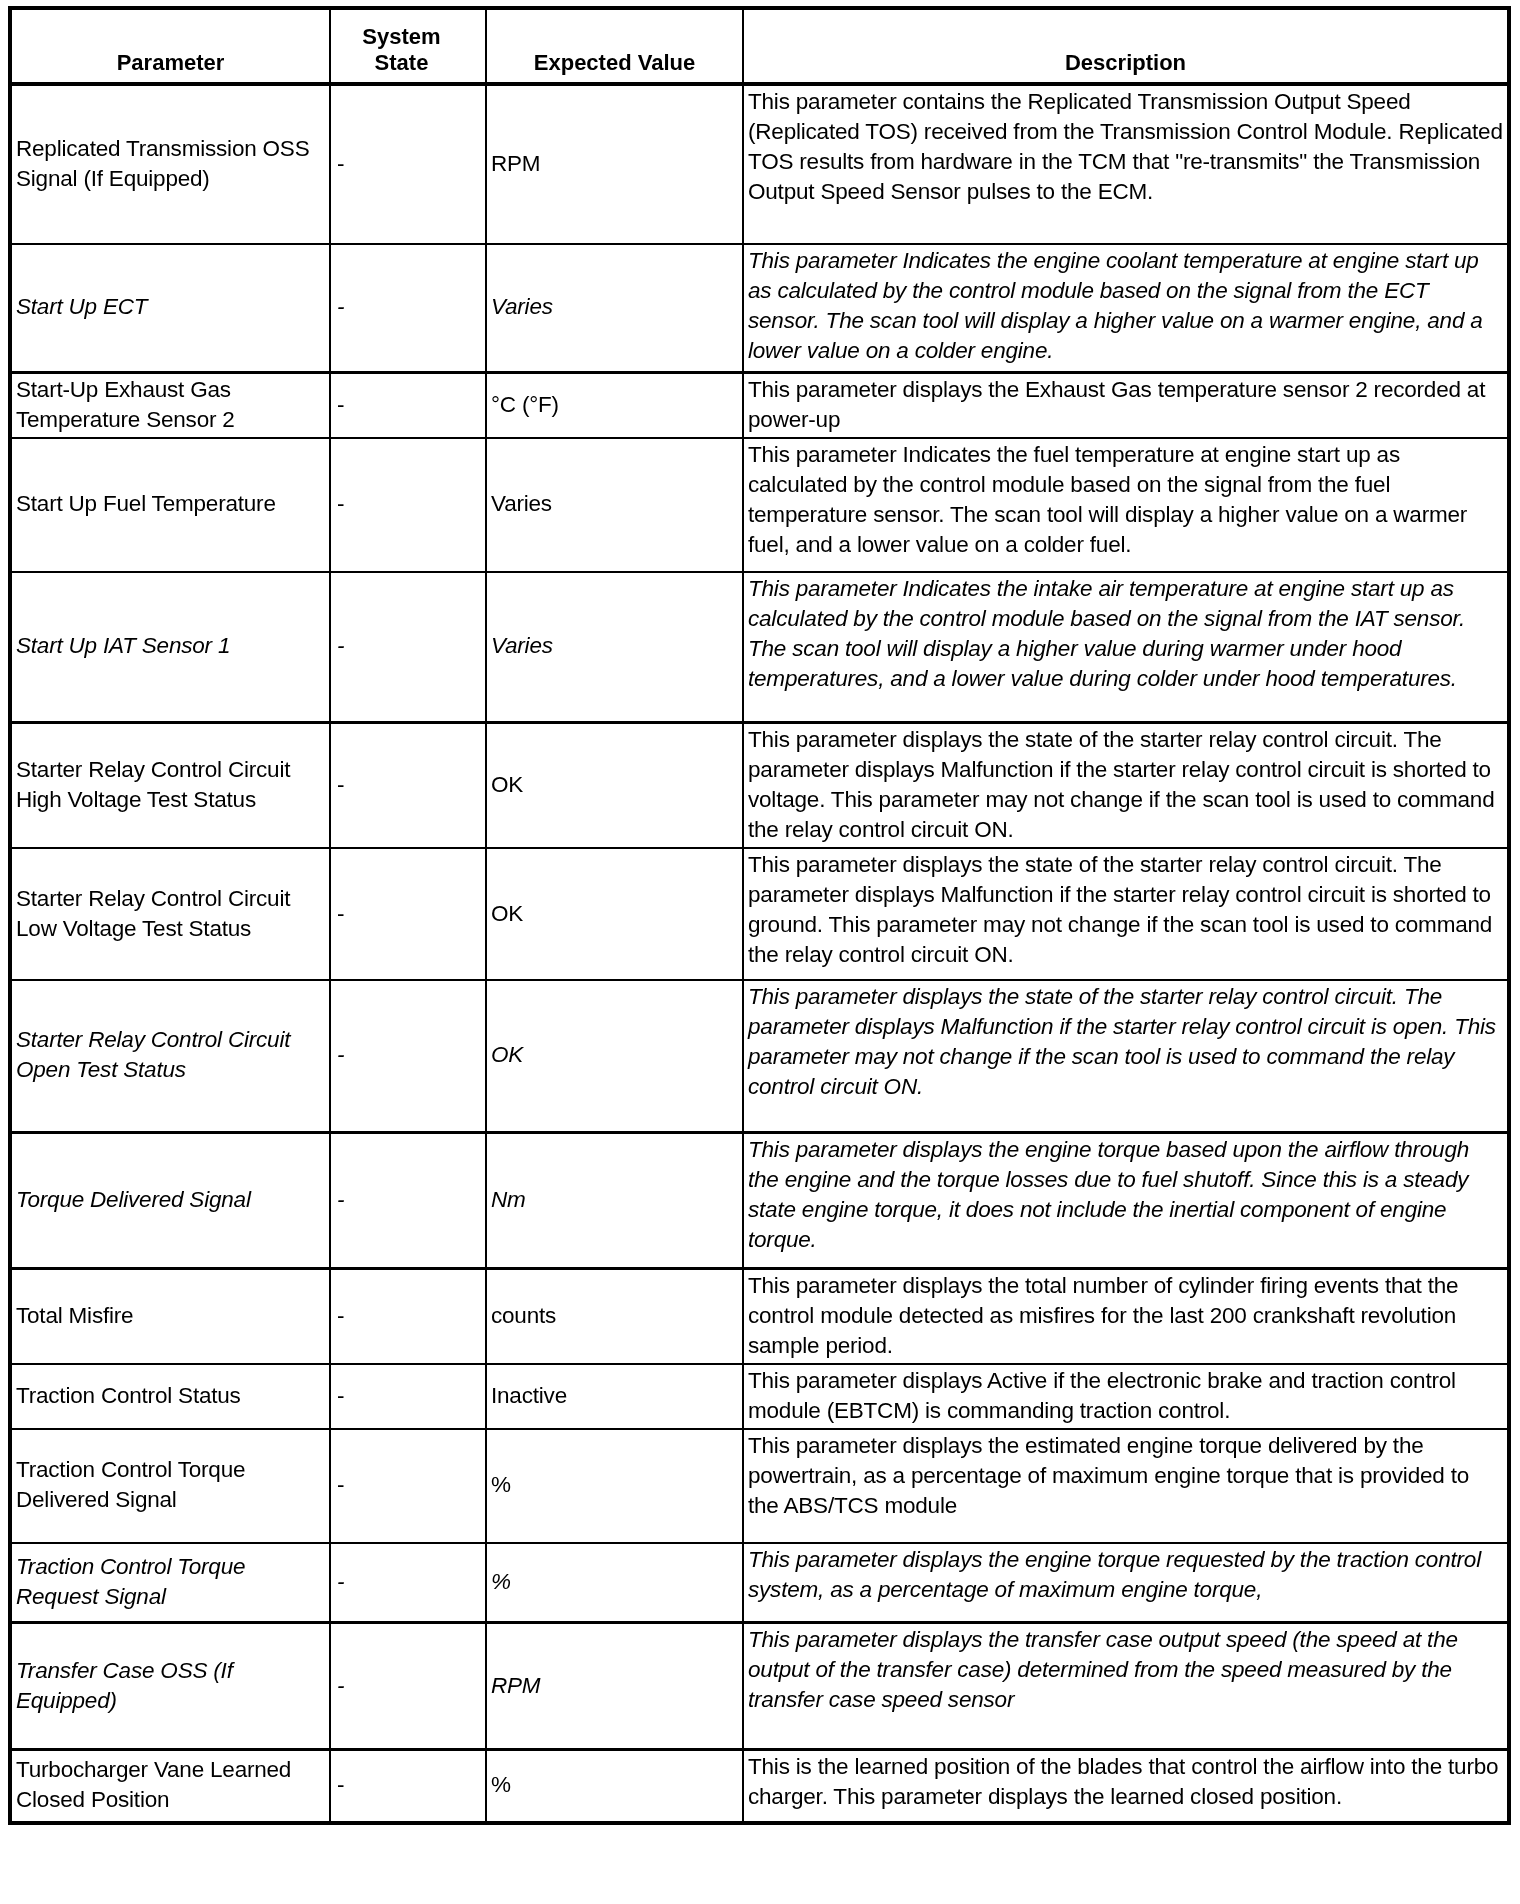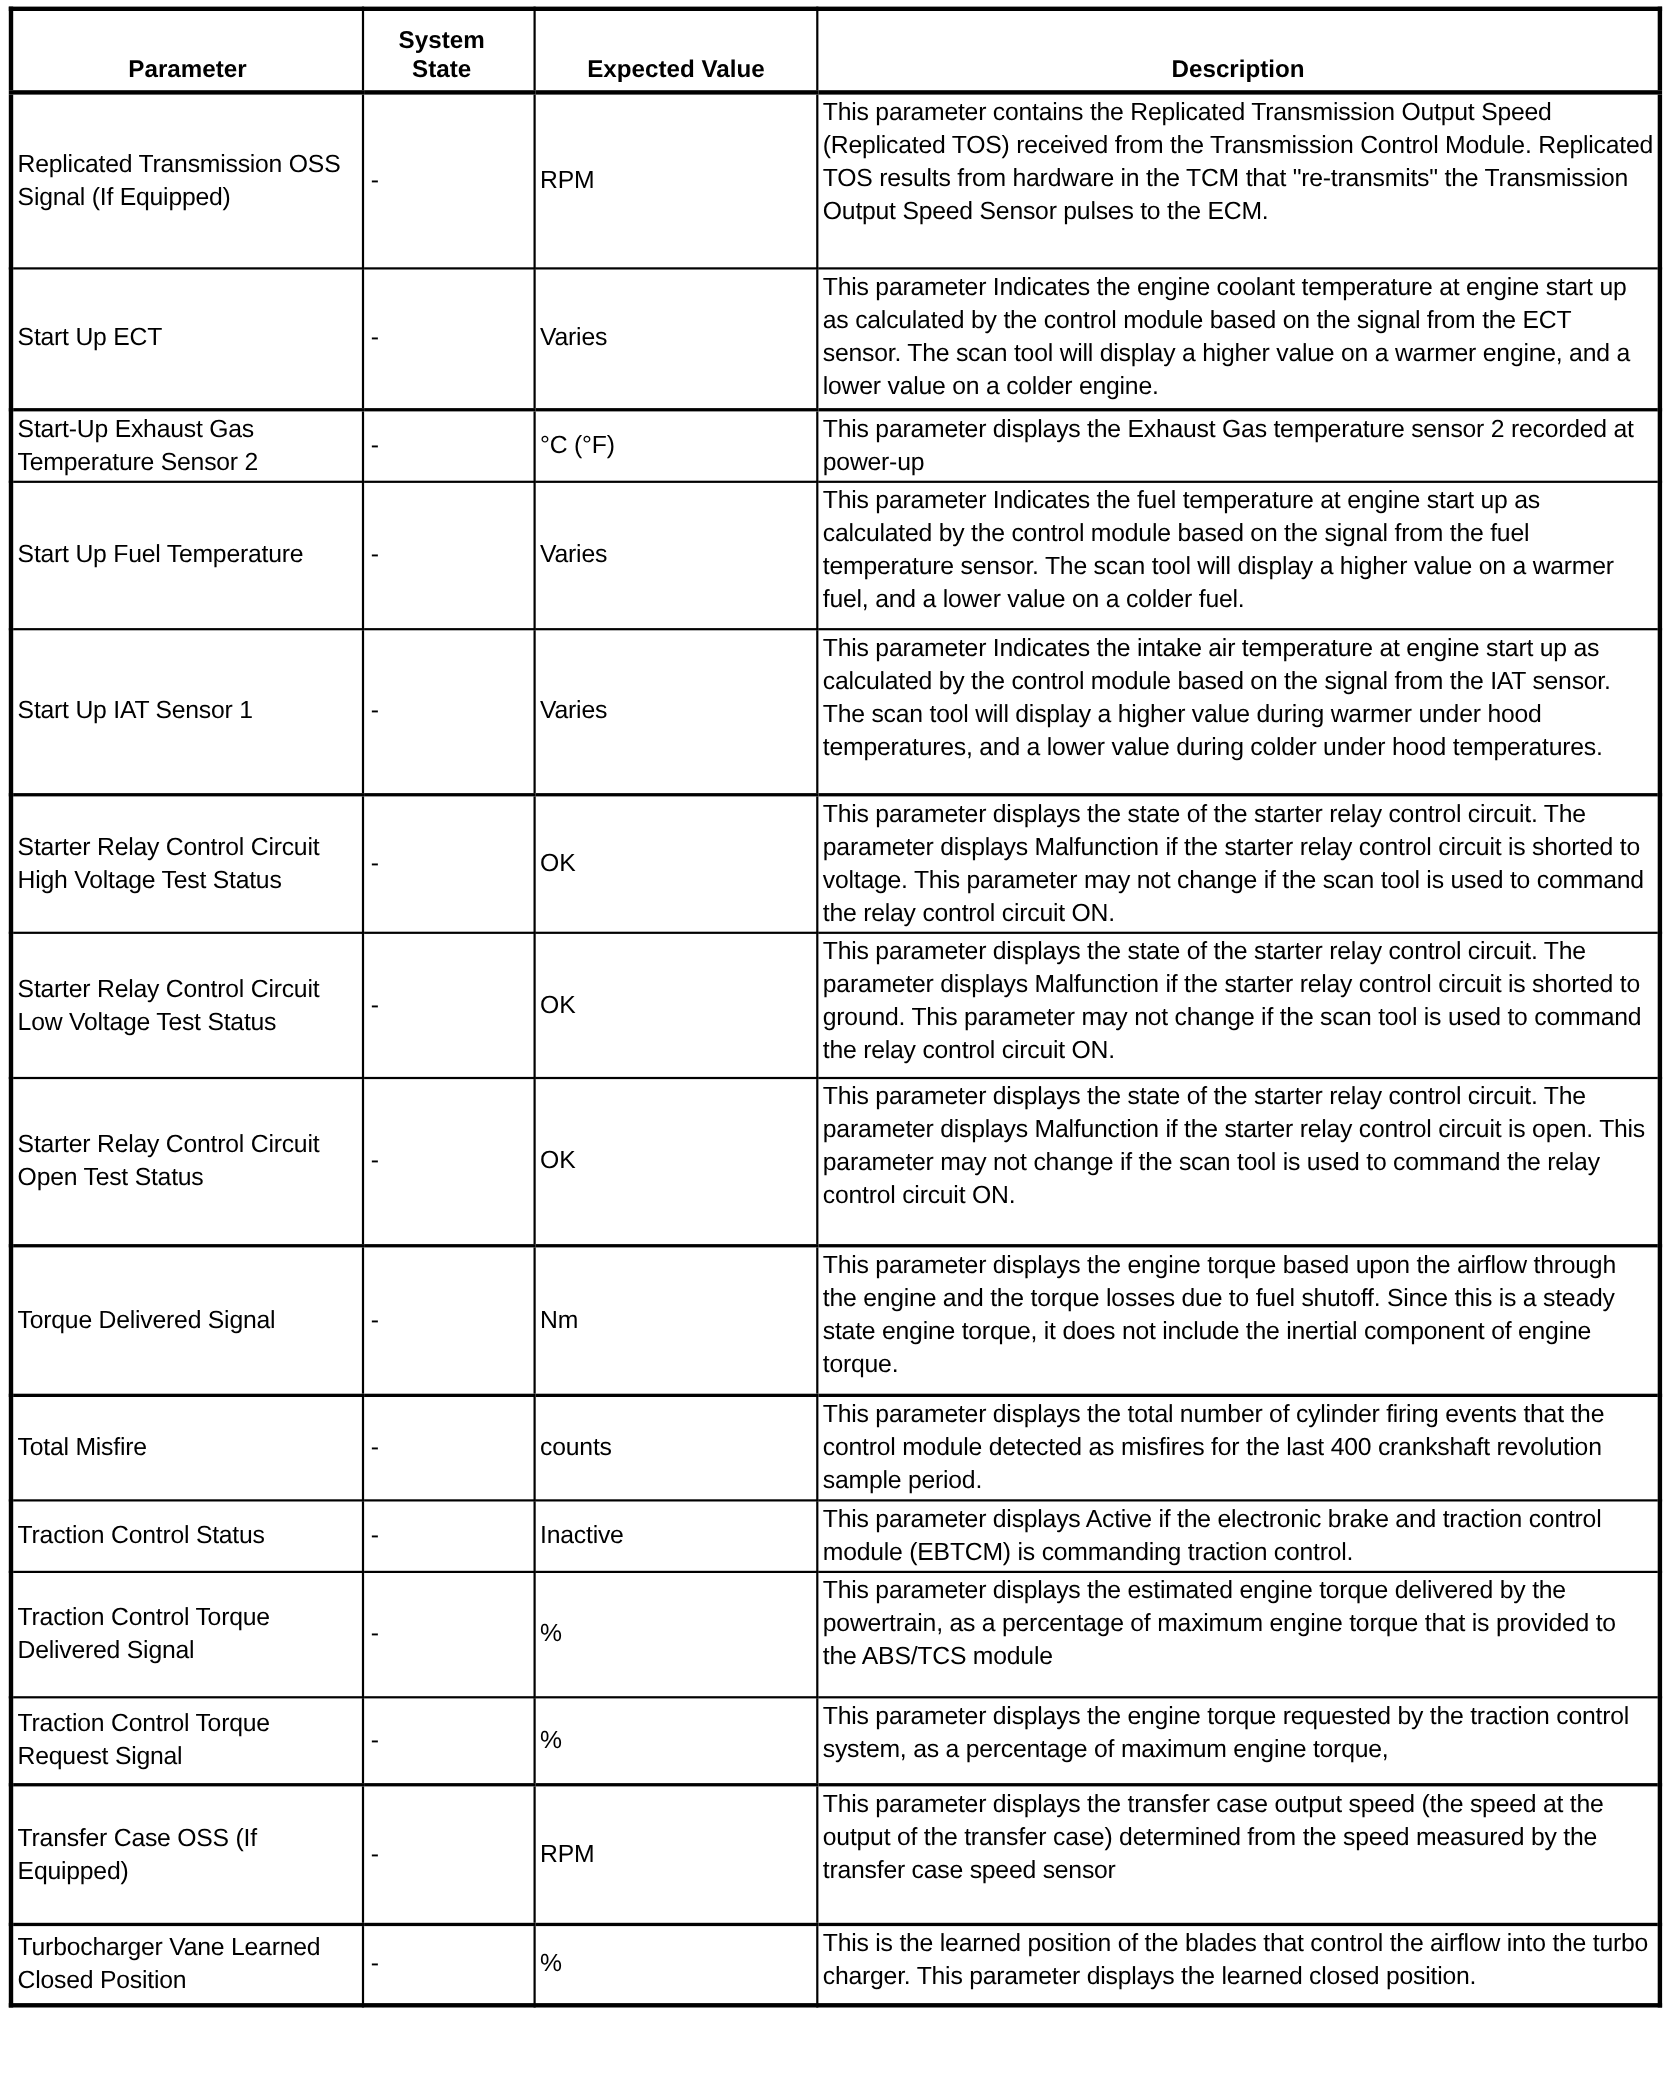--- a/index.html
+++ b/index.html
@@ -23,21 +23,21 @@
     padding: 4px 4px 6px 4px;
     height: 62px;
   }
   .tbl td {
     border: 2px solid #000;
     font-size: 22.5px; line-height: 30px;
     vertical-align: middle;
     padding: 1px 4px 2px 4px;
     letter-spacing: -0.2px;
   }
-  .tbl tr.thick td { border-bottom-width: 3px; }
+  .tbl tr.thick td { border-bottom-width: 3px; font-style: italic; }
   .tbl td.state { padding-left: 6px; }
   .tbl td.desc { vertical-align: top; padding-left: 4px; padding-right: 4px; margin-top: 17px; }
 </style>
 </head>
 <body>
 
 <table class="tbl">
   <colgroup>
     <col class="c1">
       <col class="c2">
@@ -104,21 +104,21 @@
       <tr class="thick" style="height: 136px;">
         <td>Torque Delivered Signal</td>
         <td class="state">-</td>
         <td>Nm</td>
         <td class="desc">This parameter displays the engine torque based upon the airflow through the engine and the torque losses due to fuel shutoff. Since this is a steady state engine torque, it does not include the inertial component of engine torque.</td>
       </tr>
       <tr style="height: 88px;">
         <td>Total Misfire</td>
         <td class="state">-</td>
         <td>counts</td>
-        <td class="desc">This parameter displays the total number of cylinder firing events that the control module detected as misfires for the last 400 crankshaft revolution sample period.</td>
+        <td class="desc">This parameter displays the total number of cylinder firing events that the control module detected as misfires for the last 200 crankshaft revolution sample period.</td>
       </tr>
       <tr style="height: 60px;">
         <td>Traction Control Status</td>
         <td class="state">-</td>
         <td>Inactive</td>
         <td class="desc">This parameter displays Active if the electronic brake and traction control module (EBTCM) is commanding traction control.</td>
       </tr>
       <tr style="height: 114px;">
         <td>Traction Control Torque Delivered Signal</td>
         <td class="state">-</td>

